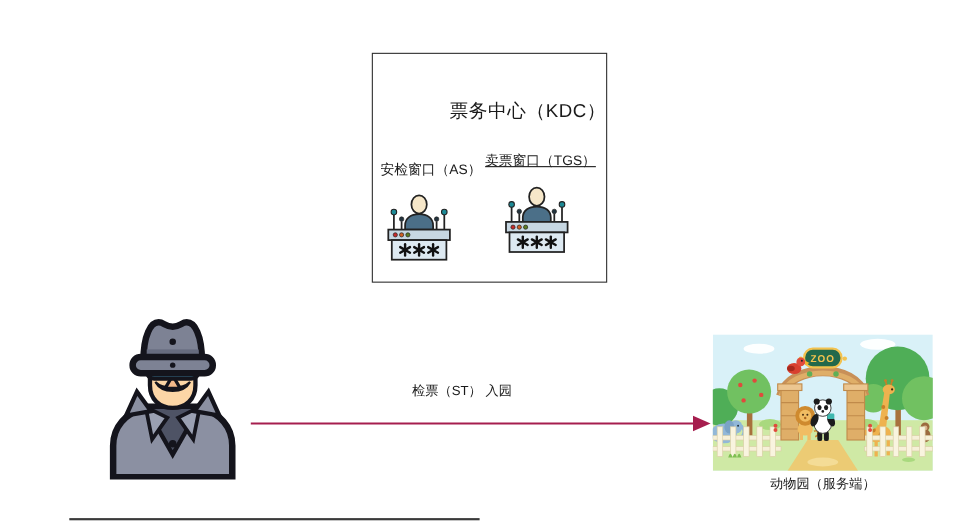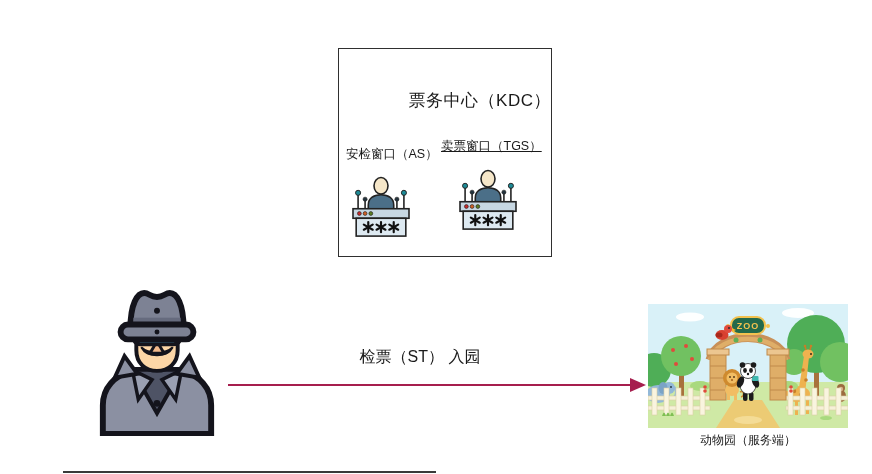--- a/index.html
+++ b/index.html
@@ -15,21 +15,21 @@
   .win-label.as{left:7px;top:97px;}
   .win-label.tgs{left:102px;top:89px;text-decoration:underline;}
   .desk{width:64px;height:70px;}
   .desk.as{left:10px;top:119px;}
   .desk.tgs{left:117px;top:112px;}
   
   .spy{left:93px;top:286px;width:128px;height:150px;}
   .client-label{left:86px;top:443px;width:140px;text-align:center;font-size:16px;white-space:nowrap;}
   
   .arrow-svg{left:226px;top:376px;width:422px;height:18px;}
-  .arrow-label{left:320px;top:347px;width:200px;text-align:center;font-size:16px;white-space:nowrap;}
+  .arrow-label{left:320px;top:347px;width:200px;text-align:center;font-size:12px;white-space:nowrap;}
   
   .zoo{left:648px;top:304px;width:200px;height:124px;}
   .server-label{left:648px;top:432px;width:200px;text-align:center;font-size:12px;white-space:nowrap;}
   
   .bottom-rule{left:63px;top:471px;width:373px;height:2px;background:#3a3a3a;}
   svg{display:block;}
 </style>
 </head>
 <body>
 

